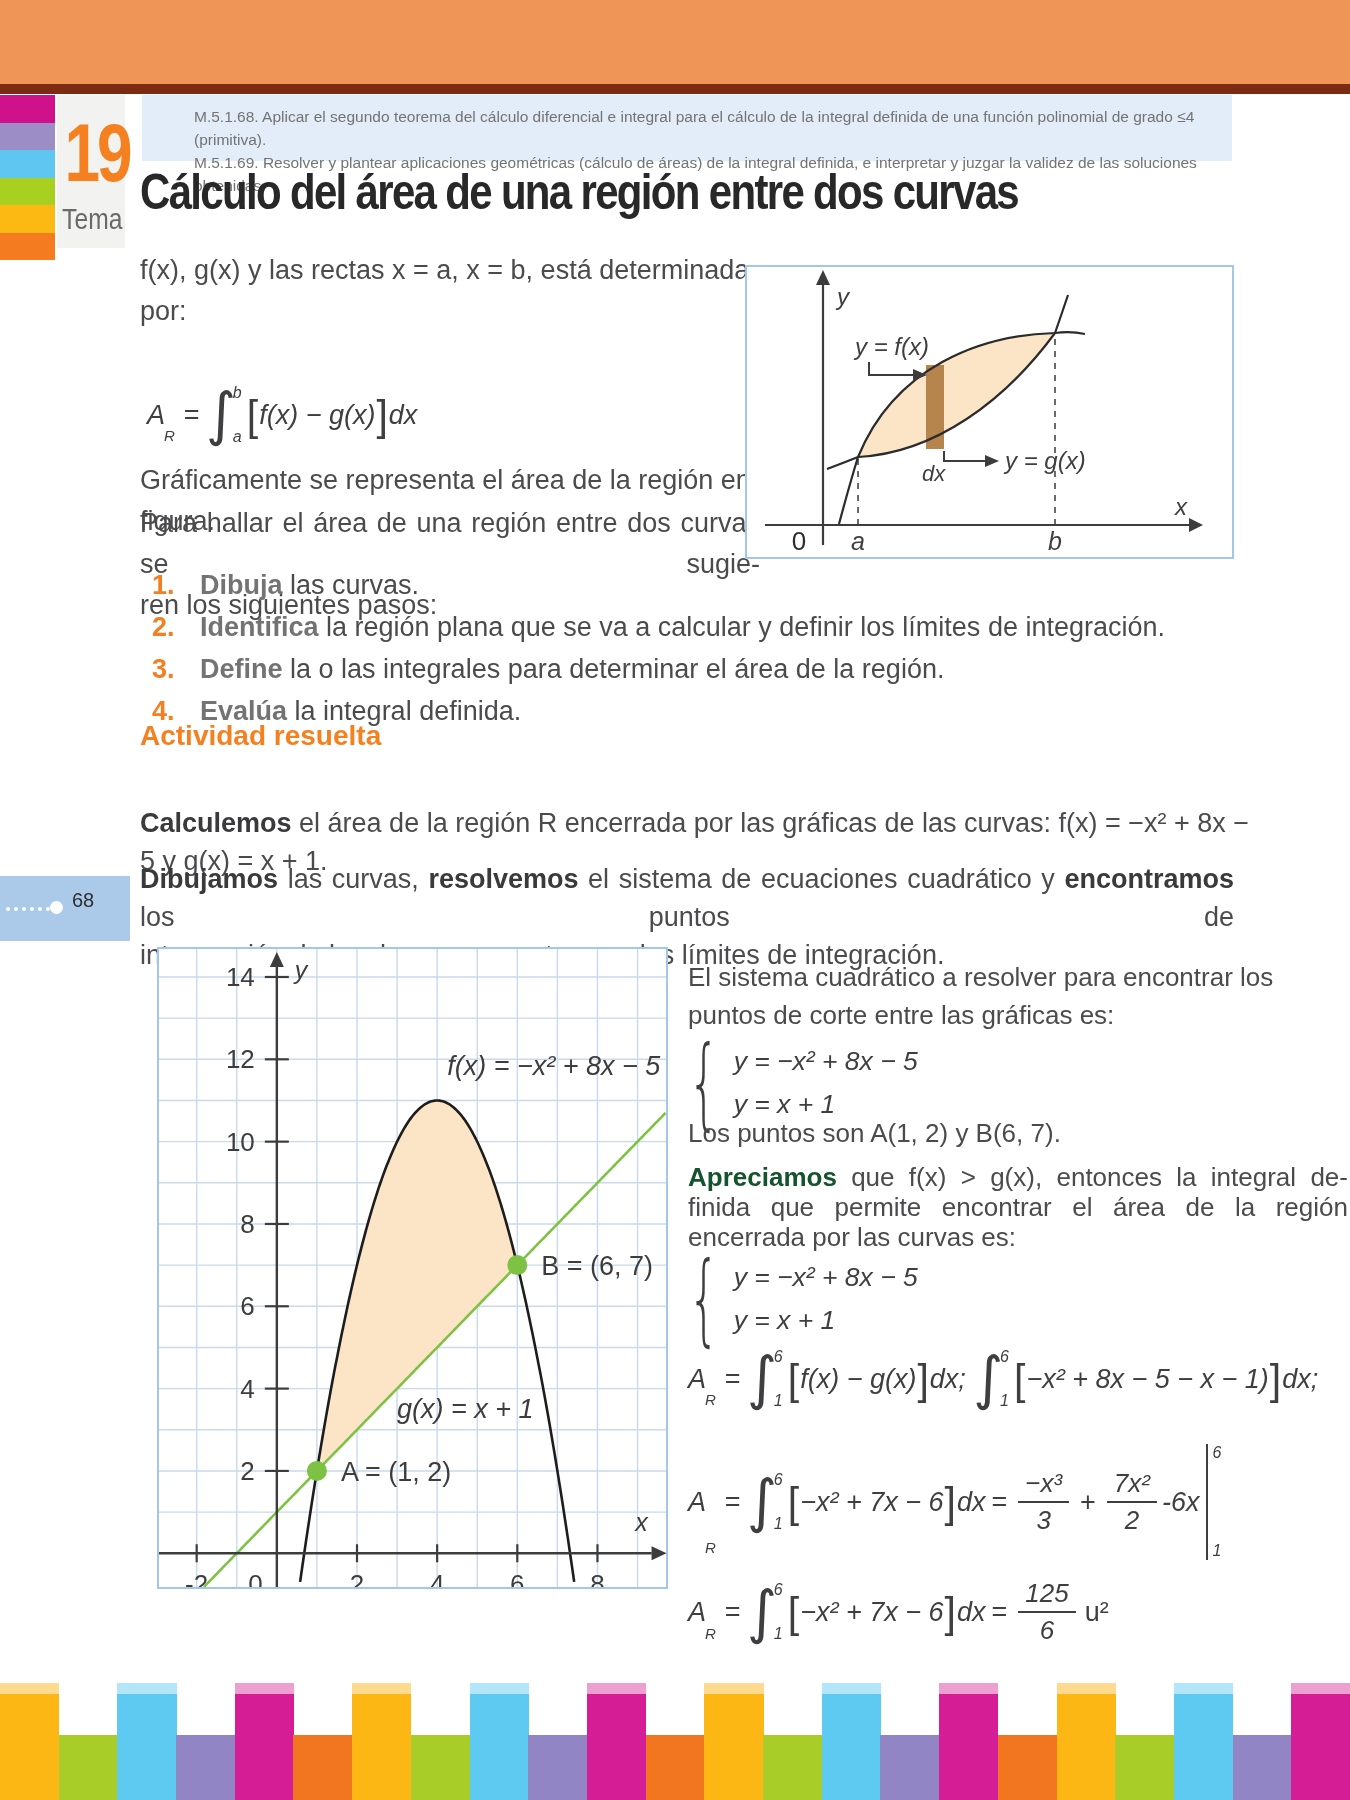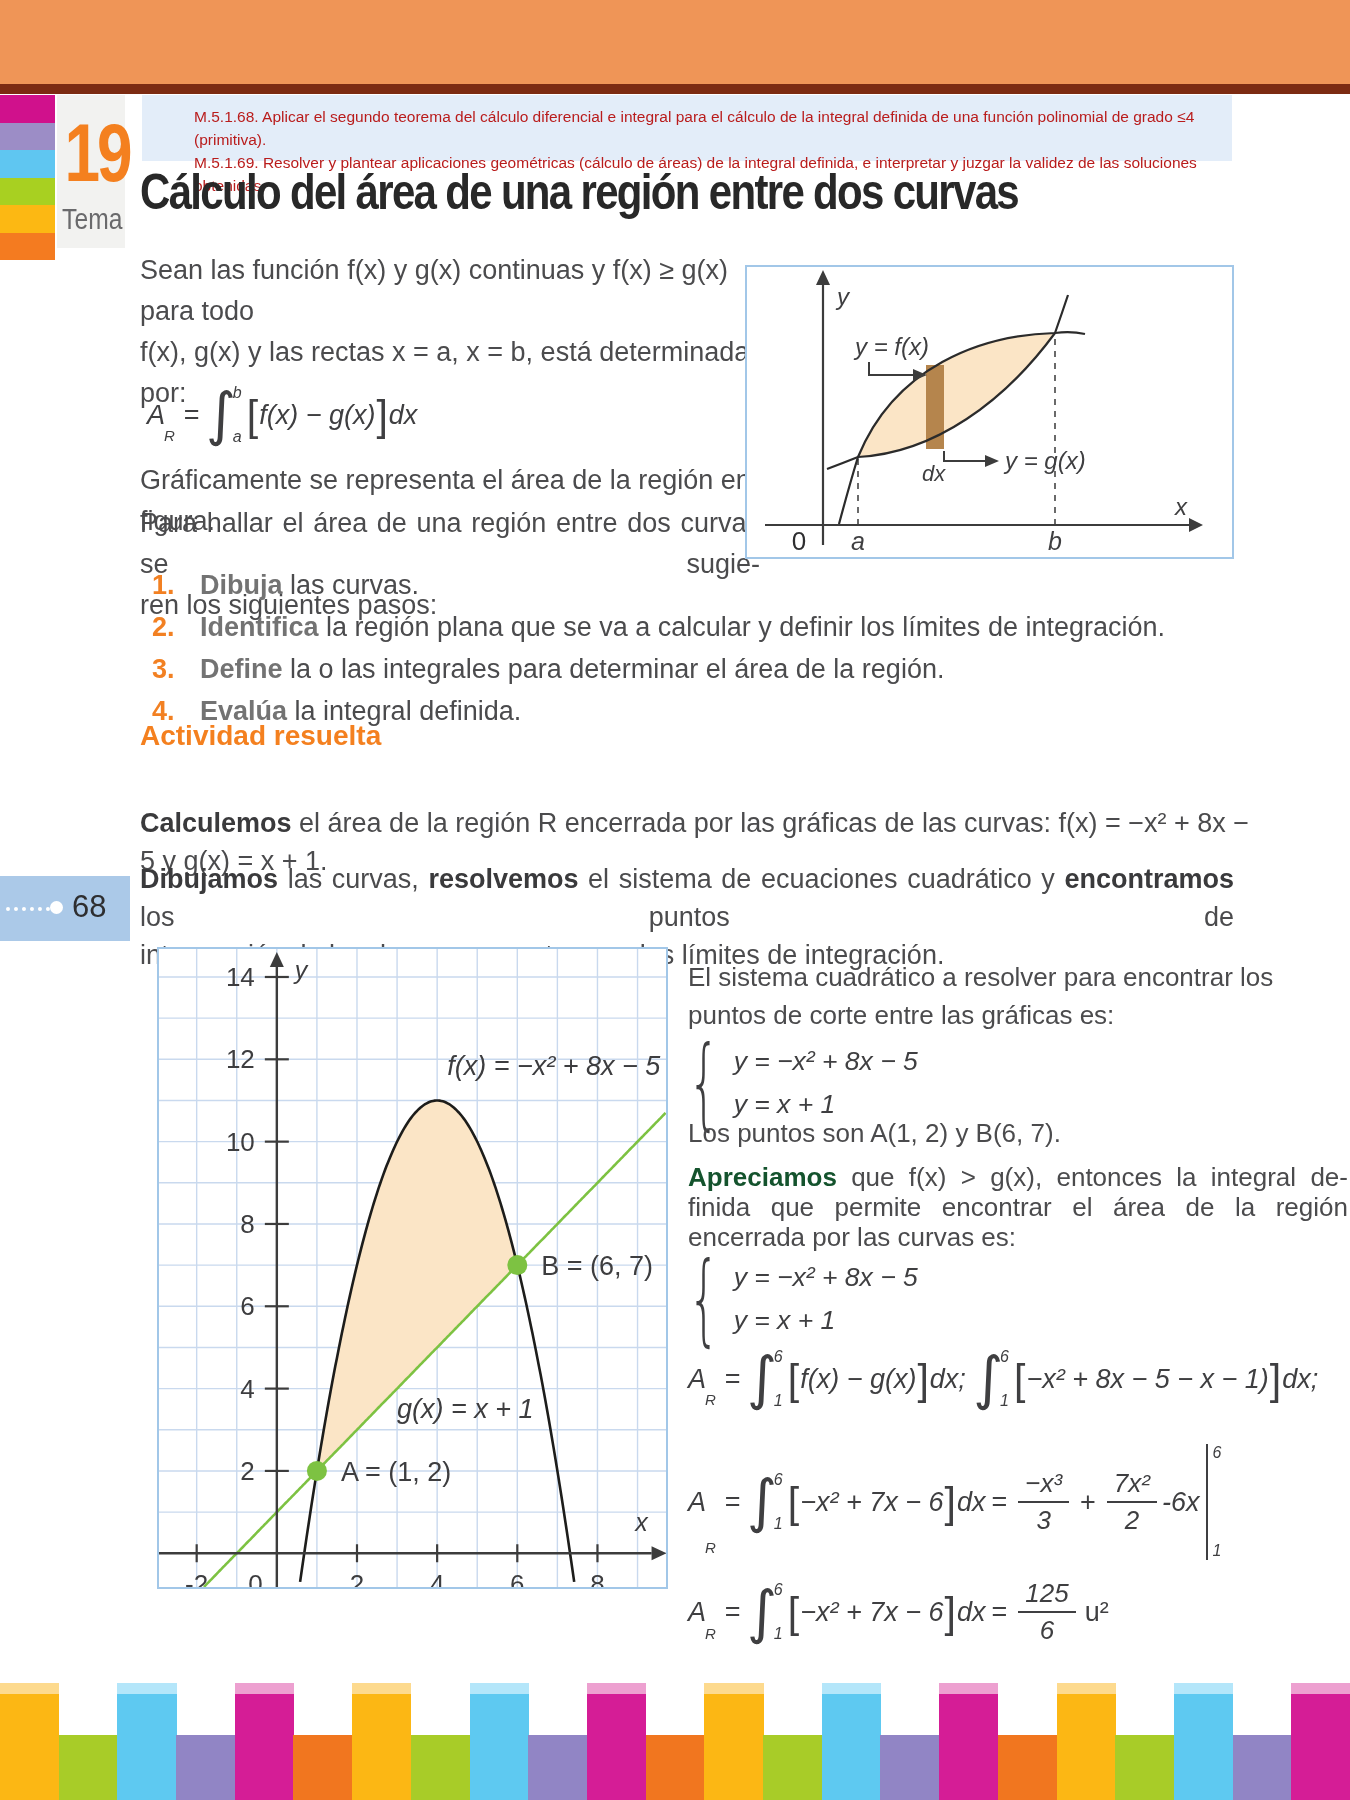--- a/index.html
+++ b/index.html
@@ -11,21 +11,21 @@
   .hdr-maroon{left:0;top:84px;width:1350px;height:10px;background:#7c2b12;}
   
   #badge-squares{left:0;top:95px;width:55px;height:165px;display:flex;flex-direction:column;}
   #badge-squares div{flex:1;}
   .lesson-box{left:57px;top:95px;width:68px;height:153px;background:#f2f2f0;text-align:center;}
   .lesson-num{position:absolute;left:0;top:18px;width:68px;font-size:82px;font-weight:700;color:#f4801f;
               transform:scaleX(0.78);transform-origin:center;line-height:80px;letter-spacing:-4px;}
   .lesson-lbl{position:absolute;left:0;top:108px;width:68px;font-size:29px;color:#6a6a6c;
               transform:scaleX(0.85);transform-origin:center;}
   
-  .std-box{left:142px;top:95px;width:1090px;height:66px;background:#e3edf9;color:#b91c1c;
+  .std-box{left:142px;top:95px;width:1090px;height:66px;background:#e3edf9;color:#737373;
            font-size:15.5px;line-height:23px;padding:10px 0 0 52px;box-sizing:border-box;}
   
   .title{left:140px;top:163px;width:1200px;font-size:50px;font-weight:700;color:#282828;
          letter-spacing:-2px;transform:scaleX(0.84);transform-origin:left;white-space:nowrap;}
   
   .bt{font-size:27px;line-height:41px;color:#4b4b4d;}
   .jl{text-align:justify;text-align-last:justify;}
   
   .eq{display:flex;align-items:center;font-size:27px;color:#3f3f41;font-style:italic;white-space:nowrap;}
   .eq .gap{width:7px;}
@@ -46,21 +46,21 @@
   .sys-lines{display:flex;flex-direction:column;gap:12px;font-size:26.5px;font-style:italic;color:#3f3f41;}
   
   .step{position:absolute;left:152px;display:flex;font-size:27px;color:#4b4b4d;white-space:nowrap;}
   .step .num{color:#f28022;font-weight:700;width:48px;flex:none;}
   .step b{color:#737373;}
   .orange-h{color:#f4801f;font-weight:700;font-size:28px;}
   
   .pgbadge{left:0;top:876px;width:130px;height:65px;background:#abc9e8;}
   .pgdots{position:absolute;left:6px;top:31px;width:44px;border-top:4px dotted #ffffff;}
   .pgdot{position:absolute;left:50px;top:25px;width:13px;height:13px;border-radius:50%;background:#ffffff;}
-  .pgnum{position:absolute;left:72px;top:13px;font-size:31px;color:#2e2e30;}
+  .pgnum{position:absolute;left:72px;top:13px;font-size:20px;color:#2e2e30;}
   
   .fig-box{left:745px;top:265px;width:485px;height:290px;border:2px solid #a2c7e8;background:#fff;}
   #graph-box{left:157px;top:947px;width:507px;height:638px;border:2px solid #a2c7e8;background:#fff;}
   
   .rc{left:688px;width:660px;}
   .rc-p{font-size:26px;line-height:38px;color:#4b4b4d;}
   .rc-tight{font-size:26px;line-height:30px;color:#4b4b4d;}
   
   #footer-bars{left:0;top:0;width:1350px;height:1800px;pointer-events:none;}
   svg text{font-family:"Liberation Sans",sans-serif;}
@@ -87,21 +87,20 @@
   </div>
 
   <div class="abs std-box">
     <div>M.5.1.68. Aplicar el segundo teorema del cálculo diferencial e integral para el cálculo de la integral definida de una función polinomial de grado ≤4 (primitiva).</div>
     <div>M.5.1.69. Resolver y plantear aplicaciones geométricas (cálculo de áreas) de la integral definida, e interpretar y juzgar la validez de las soluciones obtenidas.</div>
   </div>
 
   <div class="abs title">Cálculo del área de una región entre dos curvas</div>
 
   <div class="abs bt" style="left:140px;top:250px;width:620px;">
-    <div>Sean las función f(x) y g(x) continuas y f(x) ≥ g(x) para todo</div>
     <div>f(x), g(x) y las rectas x = a, x = b, está determinada por:</div>
   </div>
 
   <div class="abs eq" style="left:147px;top:382px;">
     <span>A</span>
       <sub class="msub">R</sub>
     <span class="meq">=</span>
     <span class="mint">∫</span>
     <span class="mlims">
         <i>b</i>

